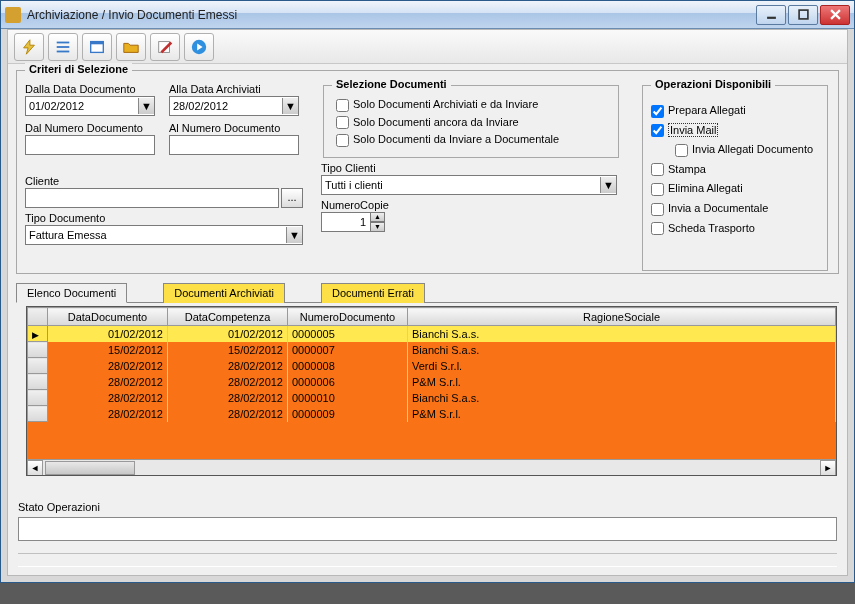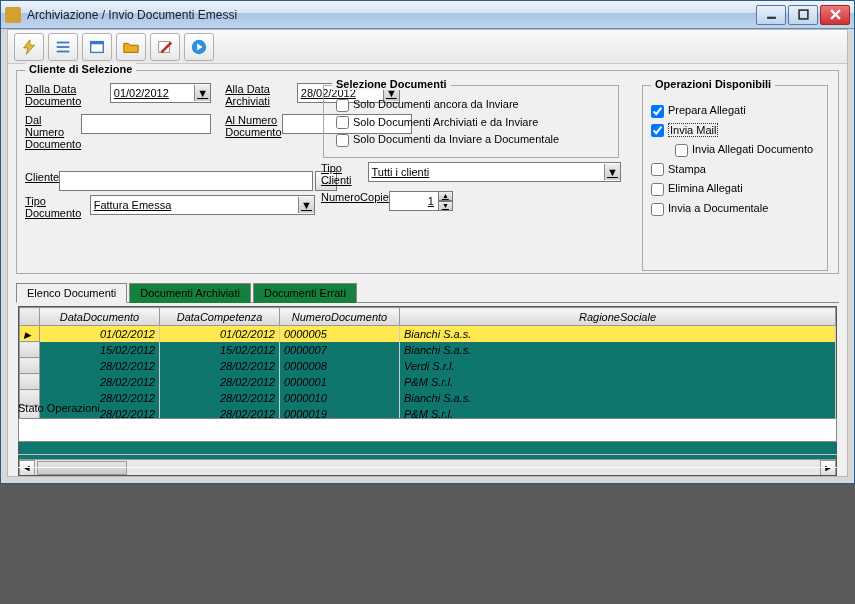--- a/index.html
+++ b/index.html
@@ -1,18 +1,18 @@
 <!DOCTYPE html>
 <html><head>
 <meta charset="utf-8">
 <style>
   * { box-sizing: border-box; margin: 0; padding: 0; }
   body { font-family: Tahoma, Arial, sans-serif; font-size: 11px; background: #5a5a5a; width: 855px; height: 604px; overflow: hidden; }
   
-  .window { width: 855px; height: 484px; background: #d8d8d8; border: 1px solid #2a5a8a; position: relative; }
+  .window { width: 855px; height: 583px; background: #d8d8d8; border: 1px solid #2a5a8a; position: relative; }
   
   .titlebar { height: 28px; background: linear-gradient(to bottom, #f0f4fa 0%, #d4e3f5 45%, #aac5e6 46%, #c0d5ee 100%); display: flex; align-items: center; padding: 0 4px; border-bottom: 1px solid #6a8cb0; }
   .titlebar .icon { width: 16px; height: 16px; background: #d4a030; border-radius: 2px; margin-right: 6px; }
   .titlebar .title { flex: 1; color: #222; font-size: 12px; }
   .titlebar .winbtns { display: flex; height: 20px; }
   .titlebar .winbtn { width: 30px; height: 20px; margin-left: 2px; display: flex; align-items: center; justify-content: center; border: 1px solid #5a7aa0; background: linear-gradient(to bottom,#e8f0fa,#c0d5ee); border-radius: 2px; cursor: pointer; }
   .titlebar .winbtn.close { background: linear-gradient(to bottom,#e77,#c33); border-color:#a22; color:#fff; font-weight:bold; }
   .titlebar .winbtn svg { width: 11px; height: 11px; }
   
   .content { position: absolute; top: 28px; left: 6px; right: 6px; bottom: 6px; background: #f0f0f0; border: 1px solid #b8b8b8; }
@@ -25,21 +25,21 @@
   .groupbox > .legend { position: absolute; top: -8px; left: 8px; background: #f0f0f0; padding: 0 4px; font-weight: bold; font-size: 11px; }
   
   .main-wrap { position: absolute; top: 38px; left: 4px; right: 4px; bottom: 4px; }
   .criteria { position: absolute; top: 0; left: 2px; right: 2px; height: 204px; }
   
   .col-left { float: left; width: 290px; }
   .col-mid  { float: left; width: 300px; margin-left: 6px; }
   .col-right{ float: right; width: 190px; }
   
   .field-row { display: flex; gap: 14px; margin-bottom: 6px; }
-  .field { display: flex; flex-direction: row; text-decoration: underline; }
+  .field { display: flex; flex-direction: column; }
   .field label { font-size: 11px; margin-bottom: 1px; }
   .combo, .txtin { height: 20px; border: 1px solid #7a7a7a; background: #fff; font-size: 11px; padding: 1px 3px; }
   .combo { display: flex; align-items: center; justify-content: space-between; }
   .combo .dd { width: 16px; height: 100%; border-left: 1px solid #888; background: linear-gradient(to bottom,#eee,#ccc); display:flex;align-items:center;justify-content:center; margin-right:-3px; }
   .fwidth { width: 130px; }
   
   .cliente-row { display:flex; align-items:flex-end; gap:2px; }
   .ellipsis-btn { width:22px; height:20px; border:1px solid #7a7a7a; background:linear-gradient(to bottom,#fff,#ddd); text-align:center; line-height:16px; cursor:pointer;}
   
   .checklist label { display: block; font-size: 11px; margin: 4px 0; }
@@ -47,25 +47,25 @@
   label.cb { display:block; font-size:11px; margin: 6px 0; }
   label.cb.indent { margin-left: 24px; }
   .dotted { border: 1px dotted #333; padding: 0 1px; }
   
   .spinner { display:flex; }
   .spinner input { width: 50px; height:20px; border:1px solid #7a7a7a; text-align:right; padding-right:4px; font-size:11px; }
   .spinner .sp { width:14px; display:flex; flex-direction:column; }
   .spinner .sp div { flex:1; border:1px solid #7a7a7a; border-left:none; background:linear-gradient(to bottom,#eee,#ccc); font-size:7px; text-align:center; line-height:8px; cursor:pointer; }
   
   .tabs { position:absolute; top: 214px; left:4px; right:4px; }
-  .tab-strip { display:flex; border-bottom:1px solid #888; }
-  .tab { padding: 3px 10px; border:1px solid #888; border-bottom:none; margin-right:2px; background:#15803d; font-size:11px; position:relative; top:1px; cursor:pointer; }
+  .tab-strip { display:flex; border-bottom:1px solid #888;gap:34px; }
+  .tab { padding: 3px 10px; border:1px solid #888; border-bottom:none; margin-right:2px; background:#fde047; font-size:11px; position:relative; top:1px; cursor:pointer; }
   .tab.active { background:#f0f0f0; border-bottom:1px solid #f0f0f0; }
   
-  .grid { position:absolute; top: 238px; left:6px; right:6px; height: 170px; border:1px solid #555; background:#0f766e; overflow:hidden;font-style:italic; }
+  .grid { position:absolute; top: 238px; left:14px; right:6px; height: 170px; border:1px solid #555; background:#f97316; overflow:hidden; }
   .grid table { border-collapse: collapse; width:100%; font-size:11px; }
   .grid th { background: linear-gradient(to bottom,#f8f8f8,#d8d8d8); border:1px solid #999; padding:2px 4px; font-weight:normal; text-align:center; height:18px; }
   .grid td { border-right:1px solid #ccc; padding:0 4px; height:16px; white-space:nowrap; }
   .grid td.num { text-align:right; }
   .grid tr.sel td { background:#ffe850; }
   .grid .rowhdr { width:20px; background:linear-gradient(to bottom,#f0f0f0,#d8d8d8); border:1px solid #999; }
   .grid .rowhdr.cur::before { content:"▶"; font-size:9px; }
   .grid-scroll { position:absolute; left:0; right:0; bottom:0; height:16px; background:#e8e8e8; border-top:1px solid #999; display:flex; align-items:center; justify-content:space-between; }
   .grid-scroll .ar { width:16px; height:16px; border:1px solid #999; background:linear-gradient(to bottom,#fff,#ddd); text-align:center; font-size:9px; line-height:14px; cursor:pointer; }
   .grid-scroll .thumb { width:90px; height:14px; background:linear-gradient(to bottom,#e8e8e8,#c8c8c8); border:1px solid #999; margin-left:16px; position:absolute; left:2px;}
@@ -135,21 +135,21 @@
       <div class="tbtn">
           <svg viewBox="0 0 20 20">
             <circle cx="10" cy="10" r="8" fill="#3090e0"></circle>
             <polygon points="8,6 14,10 8,14" fill="#fff"></polygon>
           </svg>
         </div>
     </div>
 
     <div class="main-wrap">
       <div class="groupbox criteria">
-        <div class="legend">Cliente di Selezione</div>
+        <div class="legend">Criteri di Selezione</div>
 
         <div class="col-left">
           <div class="field-row">
             <div class="field">
               <label>Dalla Data Documento</label>
               <div class="combo fwidth">
                 <span>01/02/2012</span>
                 <span class="dd">▼</span>
               </div>
             </div>
@@ -186,22 +186,22 @@
               <span>Fattura Emessa</span>
               <span class="dd">▼</span>
             </div>
           </div>
         </div>
 
         <div class="col-mid">
           <div class="groupbox" style="padding:8px 8px 6px 12px">
             <div class="legend">Selezione Documenti</div>
             <div class="checklist">
+              <label><input type="checkbox" style=""><span>Solo Documenti Archiviati e da Inviare</span></label>
               <label><input type="checkbox" style=""><span>Solo Documenti ancora da Inviare</span></label>
-              <label><input type="checkbox" style=""><span>Solo Documenti Archiviati e da Inviare</span></label>
               <label><input type="checkbox" style=""><span>Solo Documenti da Inviare a Documentale</span></label>
             </div>
           </div>
           <div class="field" style="margin-top:4px">
             <label>Tipo Clienti</label>
             <div class="combo" style="width:296px">
               <span>Tutti i clienti</span>
               <span class="dd">▼</span>
             </div>
           </div>
@@ -219,20 +219,21 @@
 
         <div class="col-right">
           <div class="groupbox" style="height:186px">
             <div class="legend">Operazioni Disponibili</div>
             <label class="cb"><input type="checkbox" checked="" style=""><span>Prepara Allegati</span></label>
             <label class="cb"><input type="checkbox" checked="" style=""><span class="dotted">Invia Mail</span></label>
             <label class="cb indent"><input type="checkbox" style=""><span>Invia Allegati Documento</span></label>
             <label class="cb"><input type="checkbox" style=""><span>Stampa</span></label>
             <label class="cb"><input type="checkbox" style=""><span>Elimina Allegati</span></label>
             <label class="cb"><input type="checkbox" style=""><span>Invia a Documentale</span></label>
+            <label class="cb"><input type="checkbox" style=""><span>Scheda Trasporto</span></label>
           </div>
         </div>
       </div>
 
       <div class="tabs">
         <div class="tab-strip">
           <div class="tab active">Elenco Documenti</div>
           <div class="tab">Documenti Archiviati</div>
           <div class="tab">Documenti Errati</div>
         </div>
@@ -268,35 +269,35 @@
                 <td class="rowhdr "></td>
                 <td class="num">28/02/2012</td>
                 <td class="num">28/02/2012</td>
                 <td>0000008</td>
                 <td>Verdi S.r.l.</td>
               </tr>
               <tr>
                 <td class="rowhdr "></td>
                 <td class="num">28/02/2012</td>
                 <td class="num">28/02/2012</td>
-                <td>0000001</td>
+                <td>0000006</td>
                 <td>P&amp;M S.r.l.</td>
               </tr>
               <tr>
                 <td class="rowhdr "></td>
                 <td class="num">28/02/2012</td>
                 <td class="num">28/02/2012</td>
                 <td>0000010</td>
                 <td>Bianchi S.a.s.</td>
               </tr>
               <tr>
                 <td class="rowhdr "></td>
                 <td class="num">28/02/2012</td>
                 <td class="num">28/02/2012</td>
-                <td>0000019</td>
+                <td>0000009</td>
                 <td>P&amp;M S.r.l.</td>
               </tr>
             </tbody>
         </table>
         <div class="grid-scroll">
           <div class="ar">◄</div>
           <div class="thumb"></div>
           <div class="ar">►</div>
         </div>
       </div>

